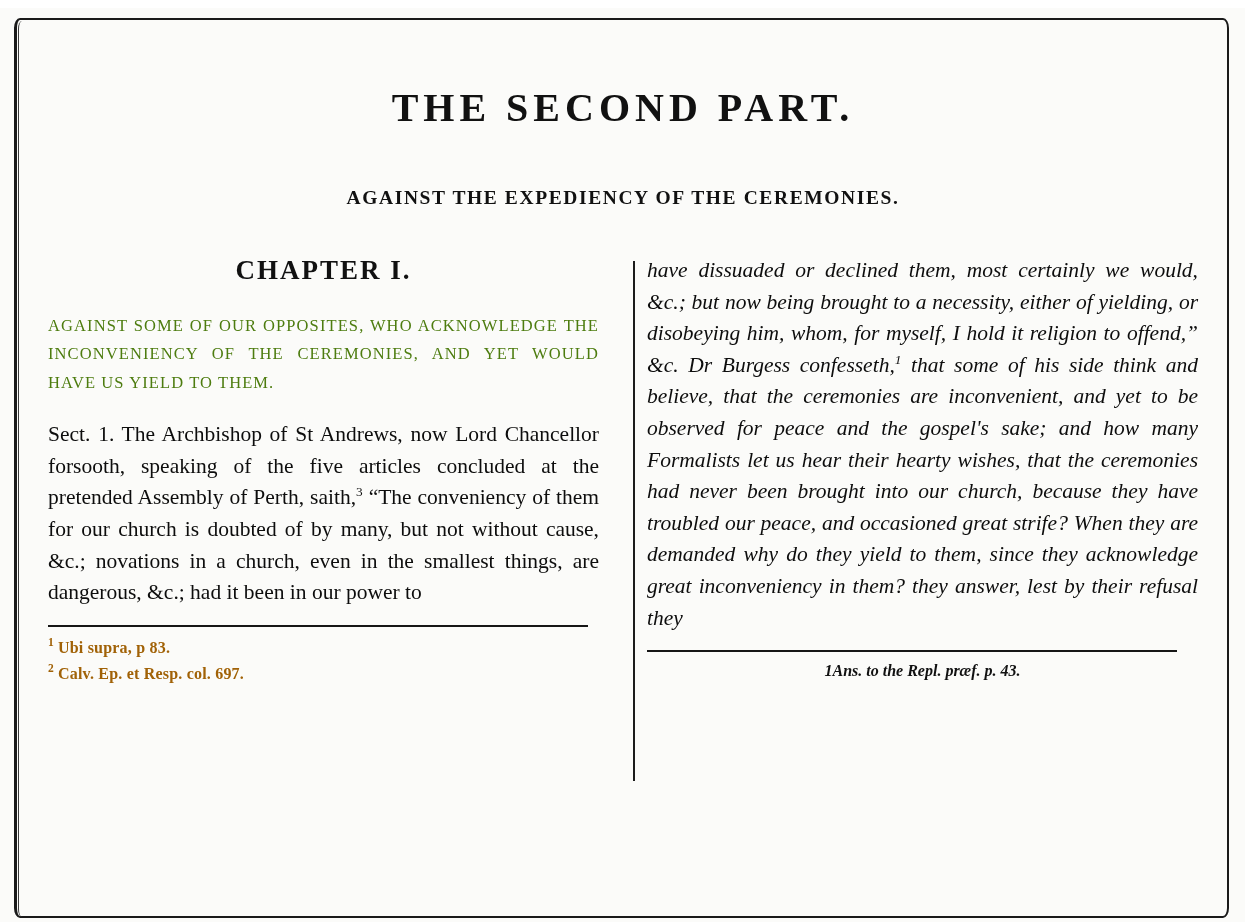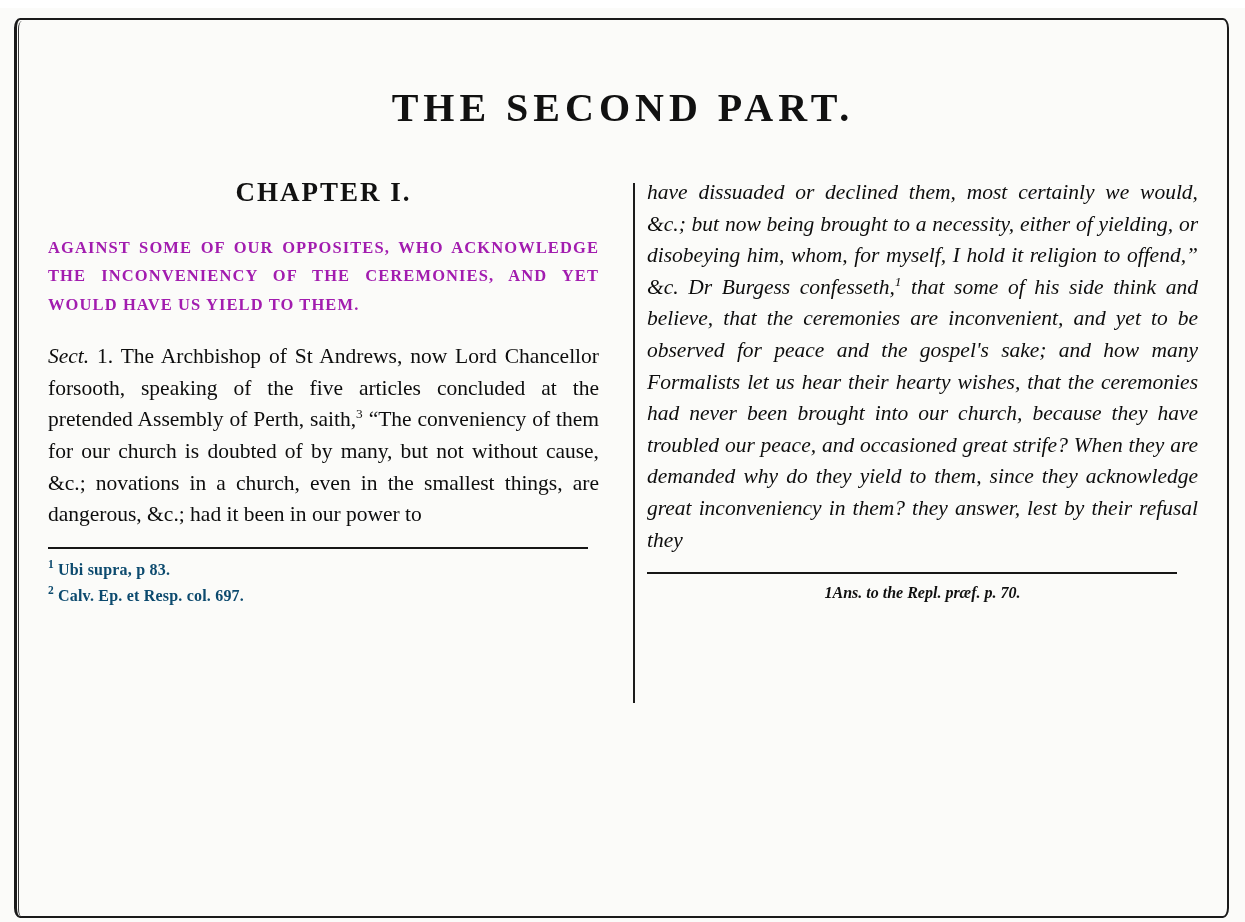--- a/index.html
+++ b/index.html
@@ -103,39 +103,39 @@
     font-size: 27px;
     letter-spacing: 2px;
     margin: 0 0 26px 0;
     font-weight: 700;
     color: #111;
   }
 
   .argument {
     font-size: 16.5px;
     letter-spacing: 1.1px;
-    font-weight: 700;
+    font-weight: 400;
     line-height: 1.72;
     text-align: justify;
     text-transform: uppercase;
-    color: #a21caf;
+    color: #4d7c0f;
   }
 
   .body-text {
     font-size: 21.5px;
     line-height: 1.47;
     text-align: justify;
     text-justify: inter-word;
     margin-top: 22px;
     color: #0d0d0d;
   }
   .body-text.right-col {
     margin-top: 0;
   }
-  .sect { font-style: italic; }
+  .sect { }
   .sup {
     font-size: 0.62em;
     vertical-align: super;
     line-height: 0;
   }
 
   .fn-rule-left {
     width: 540px;
     height: 2px;
     background: #161616;
@@ -146,21 +146,21 @@
     height: 2px;
     background: #161616;
     margin: 16px 0 10px 0;
   }
 
   .footnotes {
     font-size: 16px;
     line-height: 1.62;
     font-weight: 700;
     letter-spacing: 0.2px;
-    color: #0c4a6e;
+    color: #a16207;
   }
   .footnotes .fn-num {
     font-size: 0.72em;
     vertical-align: super;
     line-height: 0;
     margin-right: 4px;
   }
   .fn-right {
     text-align: center;
     font-size: 16px;
@@ -178,20 +178,21 @@
 <body>
 
 <div class="page">
   <div class="page-frame"></div>
   <div class="page-frame-inner"></div>
 
   <div class="content">
 
     <h1 class="title">THE SECOND PART.</h1>
 
+    <h2 class="subtitle">AGAINST THE EXPEDIENCY OF THE CEREMONIES.</h2>
 
     <div class="columns">
       <div class="col-rule"></div>
 
       <div class="col col-left">
         <div class="chapter">CHAPTER I.</div>
 
         <div class="argument">AGAINST SOME OF OUR OPPOSITES, WHO ACKNOWLEDGE THE INCONVENIENCY OF THE CEREMONIES, AND YET WOULD HAVE US YIELD TO THEM.</div>
 
         <div class="body-text">
@@ -216,19 +217,19 @@
       <div class="col col-right">
         <div class="right-col-wrap">
           <div class="body-text right-col">
             <span>have dissuaded or declined them, most certainly we would, &amp;c.; but now being brought to a necessity, either of yielding, or disobeying him, whom, for myself, I hold it religion to offend,” &amp;c.  Dr Burgess confesseth,</span><span class="sup">1</span>
             <span>that some of his side think and believe, that the ceremonies are inconvenient, and yet to be observed for peace and the gospel's sake; and how many Formalists let us hear their hearty wishes, that the ceremonies had never been brought into our church, because they have troubled our peace, and occasioned great strife?  When they are demanded why do they yield to them, since they acknowledge great inconveniency in them? they answer, lest by their refusal they</span>
           </div>
 
           <div class="fn-rule-right"></div>
 
           <div class="fn-right">
-            <span class="fn-num">1</span><span>Ans. to the Repl. præf. p. 70.</span>
+            <span class="fn-num">1</span><span>Ans. to the Repl. præf. p. 43.</span>
           </div>
         </div>
       </div>
     </div>
   </div>
 </div>
 
 </body></html>

